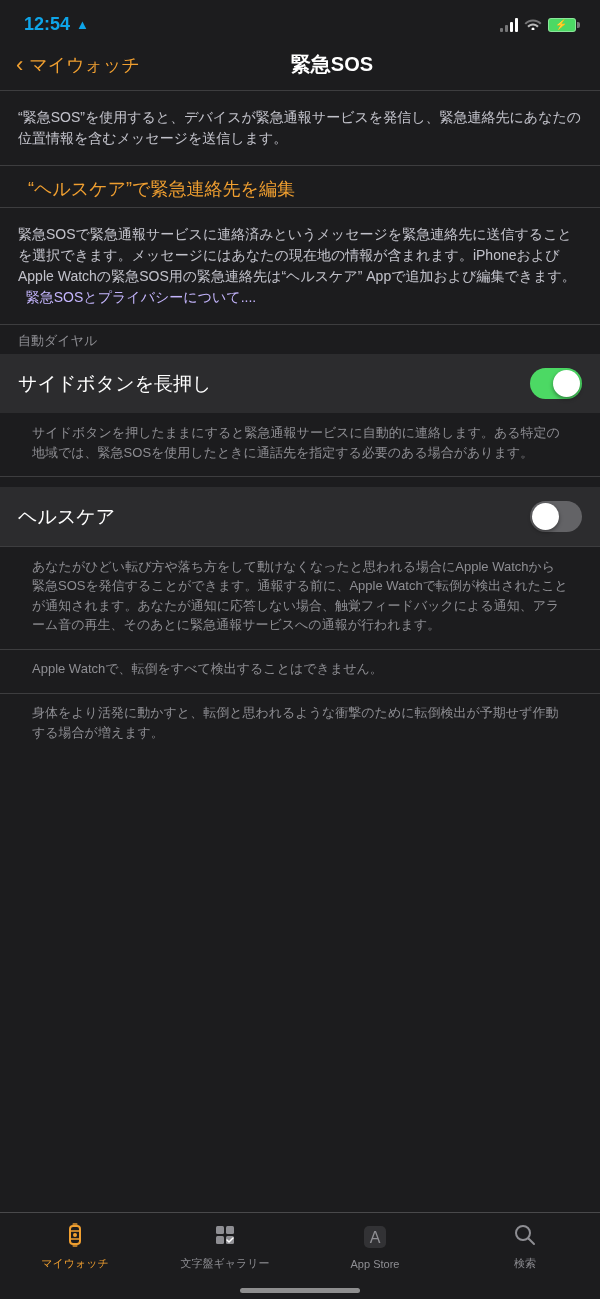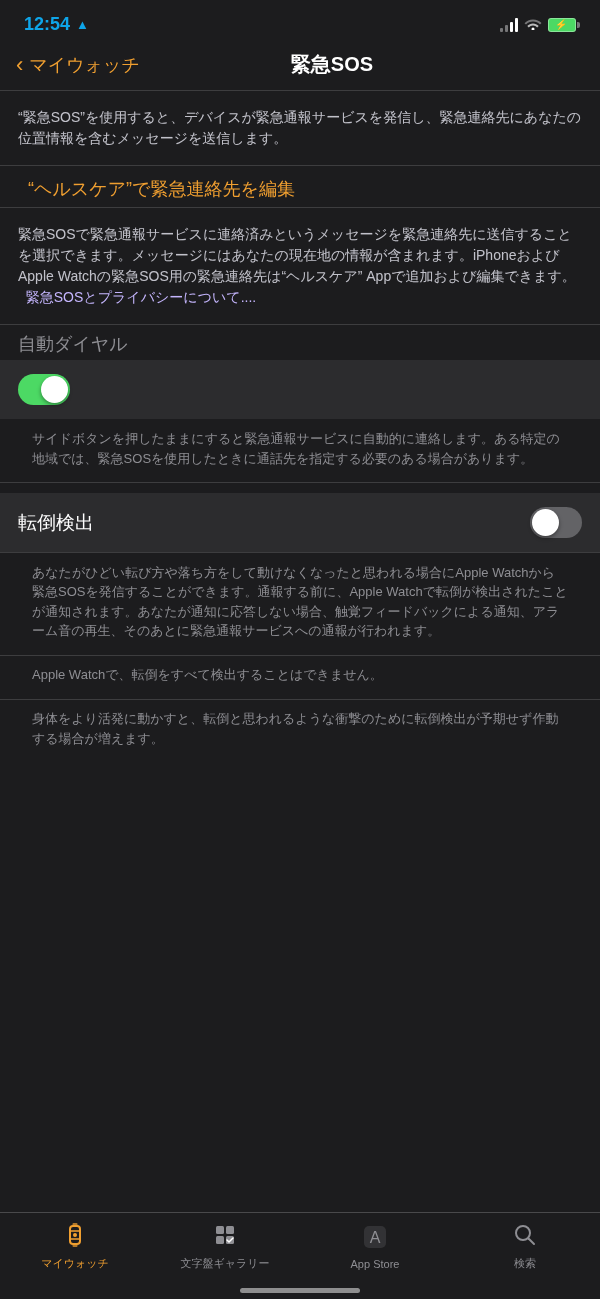--- a/index.html
+++ b/index.html
@@ -144,21 +144,21 @@
 
     .section-heading {
       font-size: 18px;
       color: #f09f30;
       font-weight: 500;
       padding: 12px 28px 6px;
     }
 
     
     .toggle-label {
-      font-size: 18px;
+      font-size: 13px;
       color: #8e8e93;
       padding: 8px 18px 4px;
       text-transform: none;
     }
 
     .toggle-row {
       display: flex;
       align-items: center;
       justify-content: space-between;
       padding: 14px 18px;
@@ -346,33 +346,34 @@
       <span>&nbsp;</span>
       <a class="section-link">緊急SOSとプライバシーについて....</a>
     </p>
   </div>
 
   <div class="divider"></div>
 
   <div class="toggle-label">自動ダイヤル</div>
 
   <div class="toggle-row">
+    <span class="toggle-row-text">サイドボタンを長押し</span>
     <div class="toggle-switch on">
       <div class="toggle-knob"></div>
     </div>
   </div>
 
   <div class="section-desc">サイドボタンを押したままにすると緊急通報サービスに自動的に連絡します。ある特定の地域では、緊急SOSを使用したときに通話先を指定する必要のある場合があります。</div>
 
   <div class="divider"></div>
   <div style="height:10px; background:#1c1c1e;"></div>
   <div class="divider"></div>
 
   <div class="fall-detection-row">
-    <span class="fall-detection-label">転倒検出</span>
+    <span class="fall-detection-label">ヘルスケア</span>
     <div class="toggle-switch off">
       <div class="toggle-knob"></div>
     </div>
   </div>
 
   <div class="divider"></div>
 
   <div class="section-desc">あなたがひどい転び方や落ち方をして動けなくなったと思われる場合にApple Watchから緊急SOSを発信することができます。通報する前に、Apple Watchで転倒が検出されたことが通知されます。あなたが通知に応答しない場合、触覚フィードバックによる通知、アラーム音の再生、そのあとに緊急通報サービスへの通報が行われます。</div>
 
   <div class="divider"></div>

